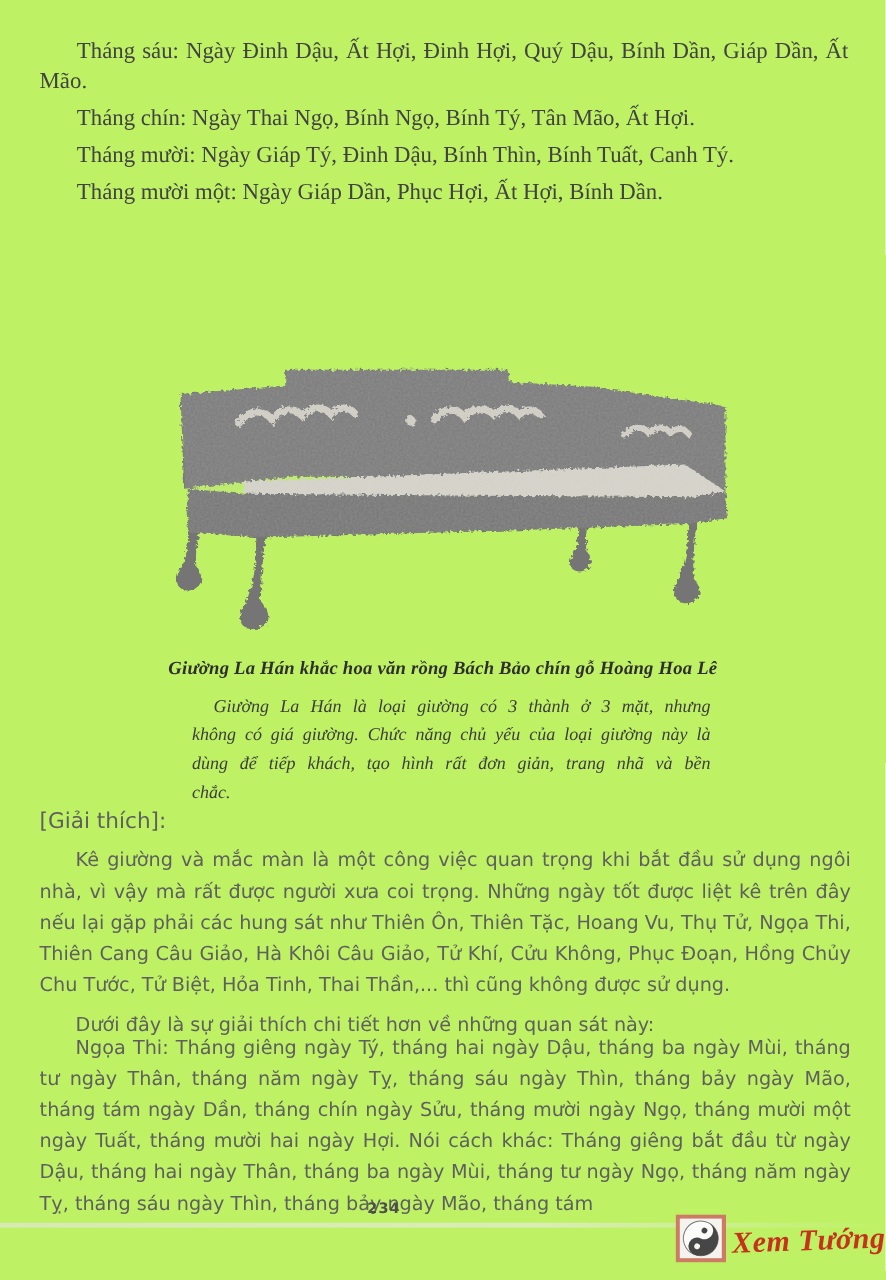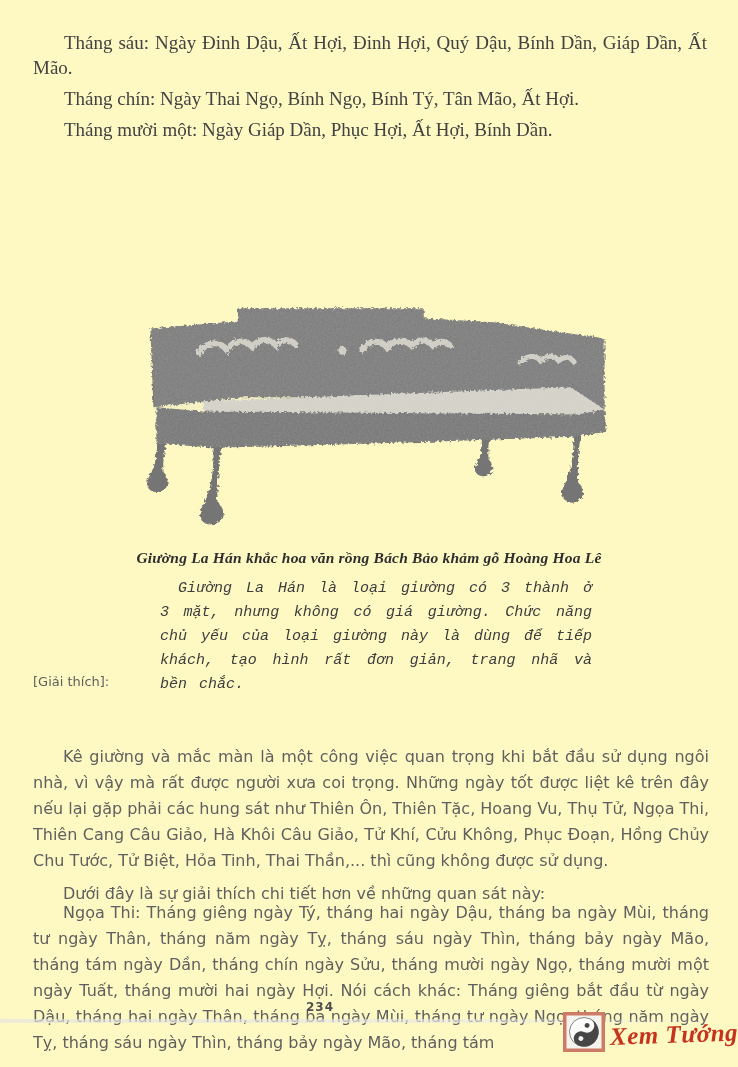--- a/index.html
+++ b/index.html
@@ -1,44 +1,43 @@
 <!DOCTYPE html>
 <html><head>
 <meta charset="utf-8">
 <style>
   html,body{margin:0;padding:0;background:#ffffff;}
   .page{
-    position:relative;width:738px;height:1067px;background:#fef9c3;overflow:hidden;
+    position:relative;width:738px;height:1067px;background:#bef264;overflow:hidden;
     font-family:"Liberation Serif","DejaVu Serif",serif;color:#3f3f3f;
   }
   
   .months{
     position:absolute;left:33px;top:30px;width:674px;
     font-size:19px;line-height:25px;color:#424242;text-align:justify;
   }
   .months p{margin:0 0 6px 0;text-indent:31px;}
   
   .figure-wrap{position:absolute;left:126px;top:294px;width:508px;height:248px;}
   .figure-caption{
     position:absolute;left:0;top:549px;width:738px;text-align:center;
     font-size:15.5px;font-weight:bold;font-style:italic;color:#2e2e2e;letter-spacing:.2px;
   }
   .figure-desc{
     position:absolute;left:160px;top:577px;width:432px;
     font-size:15px;font-style:italic;line-height:24px;color:#3d3d3d;
-    text-align:justify;word-spacing:3px;font-family:Liberation Mono, monospace;
+    text-align:justify;word-spacing:3px;
   }
   .figure-desc .indent{display:inline-block;width:18px;}
   
   .casual{font-family:"DejaVu Sans","Liberation Sans",sans-serif;color:#5f5f5f;}
-  .exp-heading{position:absolute;left:33px;top:674px;font-size:13px;}
+  .exp-heading{position:absolute;left:33px;top:674px;font-size:18px;}
   .exp-para{
     position:absolute;left:33px;width:676px;font-size:16px;line-height:26px;
     text-align:justify;
-    margin-top:40px;
   }
   .exp-para .indent{display:inline-block;width:30px;}
   .p1{top:704px;}
   .p2{top:841px;}
   .p3{top:860px;}
   
   .page-number{
     position:absolute;left:0;top:1000px;width:640px;text-align:center;
     font-family:"DejaVu Sans",sans-serif;font-size:12px;font-weight:bold;color:#4e4e4e;
     letter-spacing:1px;
@@ -56,20 +55,21 @@
   }
 </style>
 </head>
 <body>
 
 <div class="page">
 
   <div class="months">
     <p>Tháng sáu: Ngày Đinh Dậu, Ất Hợi, Đinh Hợi, Quý Dậu, Bính Dần, Giáp Dần, Ất Mão.</p>
     <p>Tháng chín: Ngày Thai Ngọ, Bính Ngọ, Bính Tý, Tân Mão, Ất Hợi.</p>
+    <p>Tháng mười: Ngày Giáp Tý, Đinh Dậu, Bính Thìn, Bính Tuất, Canh Tý.</p>
     <p>Tháng mười một: Ngày Giáp Dần, Phục Hợi, Ất Hợi, Bính Dần.</p>
   </div>
 
   <div class="figure-wrap">
     <svg width="508" height="248" viewBox="0 0 500 245" preserveAspectRatio="none">
       <defs>
         <filter id="rough" x="-8%" y="-8%" width="116%" height="116%">
           <feTurbulence type="fractalNoise" baseFrequency="0.35" numOctaves="2" seed="7" result="n"></feTurbulence>
           <feDisplacementMap in="SourceGraphic" in2="n" scale="5"></feDisplacementMap>
           <feGaussianBlur stdDeviation="0.55"></feGaussianBlur>
@@ -101,21 +101,21 @@
           <circle cx="213" cy="56" r="4" fill="#d3d1c7" stroke="none"></circle>
           <path d="M232,55 c8,-10 19,-10 25,-2 c7,-8 17,-9 24,-2 c6,-7 15,-7 21,0 c5,-5 12,-5 17,0" stroke-width="6"></path>
           <path d="M388,68 c6,-8 15,-8 20,-2 c6,-6 13,-6 18,0 c5,-5 11,-4 15,1" stroke-width="5"></path>
         </g>
       </g>
 
       <rect x="0" y="0" width="500" height="160" clip-path="url(#bodyclip)" filter="url(#speckle)" opacity="0.5"></rect>
     </svg>
   </div>
 
-  <div class="figure-caption">Giường La Hán khắc hoa văn rồng Bách Bảo khảm gỗ Hoàng Hoa Lê</div>
+  <div class="figure-caption">Giường La Hán khắc hoa văn rồng Bách Bảo chín gỗ Hoàng Hoa Lê</div>
 
   <div class="figure-desc"><span class="indent"></span><span>Giường La Hán là loại giường có 3 thành ở 3 mặt, nhưng không có giá giường. Chức năng chủ yếu của loại giường này là dùng để tiếp khách, tạo hình rất đơn giản, trang nhã và bền chắc.</span></div>
 
   <div class="exp-heading casual">[Giải thích]:</div>
 
   <div class="exp-para casual p1"><span class="indent"></span><span>Kê giường và mắc màn là một công việc quan trọng khi bắt đầu sử dụng ngôi nhà, vì vậy mà rất được người xưa coi trọng. Những ngày tốt được liệt kê trên đây nếu lại gặp phải các hung sát như Thiên Ôn, Thiên Tặc, Hoang Vu, Thụ Tử, Ngọa Thi, Thiên Cang Câu Giảo, Hà Khôi Câu Giảo, Tử Khí, Cửu Không, Phục Đoạn, Hồng Chủy Chu Tước, Tử Biệt, Hỏa Tinh, Thai Thần,... thì cũng không được sử dụng.</span></div>
 
   <div class="exp-para casual p2"><span class="indent"></span><span>Dưới đây là sự giải thích chi tiết hơn về những quan sát này:</span></div>
 
   <div class="exp-para casual p3"><span class="indent"></span><span>Ngọa Thi: Tháng giêng ngày Tý, tháng hai ngày Dậu, tháng ba ngày Mùi, tháng tư ngày Thân, tháng năm ngày Tỵ, tháng sáu ngày Thìn, tháng bảy ngày Mão, tháng tám ngày Dần, tháng chín ngày Sửu, tháng mười ngày Ngọ, tháng mười một ngày Tuất, tháng mười hai ngày Hợi. Nói cách khác: Tháng giêng bắt đầu từ ngày Dậu, tháng hai ngày Thân, tháng ba ngày Mùi, tháng tư ngày Ngọ, tháng năm ngày Tỵ, tháng sáu ngày Thìn, tháng bảy ngày Mão, tháng tám</span></div>

